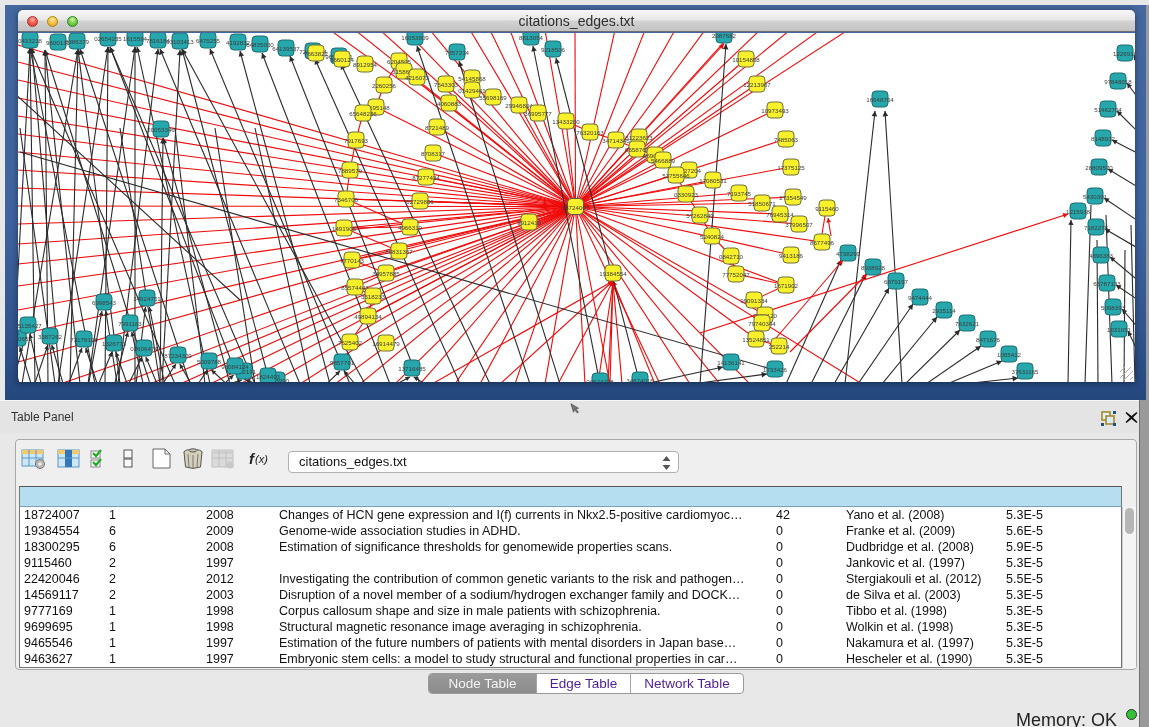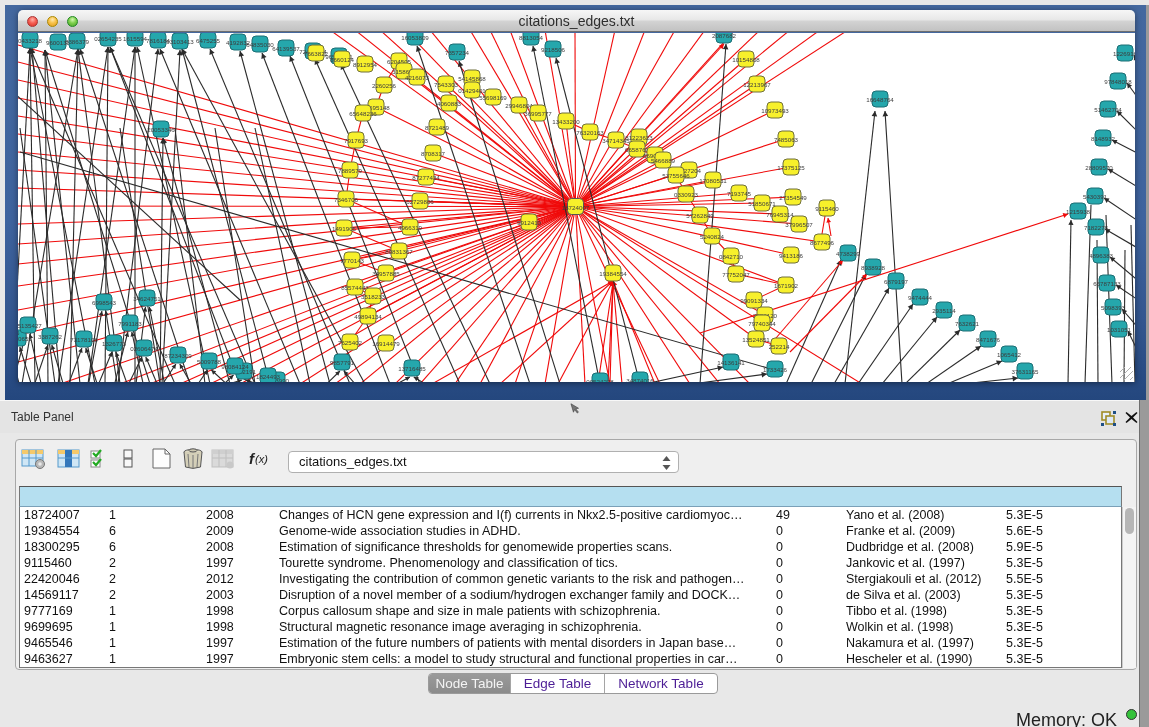--- a/index.html
+++ b/index.html
@@ -858,21 +858,21 @@
       <div style="width:74px; text-align:left; padding-left:5px;">△ out_de…</div>
       <div style="width:157px;">short</div>
       <div style="width:97px;">disorders</div>
     </div>
     <div id="tbody">
 <div class="tr">
 <div class="c name">18724007</div>
           <div class="c ind">1</div>
           <div class="c yr">2008</div>
 <div class="c ttl">Changes of HCN gene expression and I(f) currents in Nkx2.5‑positive cardiomyoc…</div>
-          <div class="c outd">49</div>
+          <div class="c outd">42</div>
           <div class="c shrt">Yano et al. (2008)</div>
 <div class="c pr">5.3E-5</div>
         </div>
 <div class="tr">
 <div class="c name">19384554</div>
           <div class="c ind">6</div>
           <div class="c yr">2009</div>
 <div class="c ttl">Genome‑wide association studies in ADHD.</div>
           <div class="c outd">0</div>
           <div class="c shrt">Franke et al. (2009)</div>
@@ -884,21 +884,20 @@
           <div class="c yr">2008</div>
 <div class="c ttl">Estimation of significance thresholds for genomewide properties scans.</div>
           <div class="c outd">0</div>
           <div class="c shrt">Dudbridge et al. (2008)</div>
 <div class="c pr">5.9E-5</div>
         </div>
 <div class="tr">
 <div class="c name">9115460</div>
           <div class="c ind">2</div>
           <div class="c yr">1997</div>
-<div class="c ttl">Tourette syndrome. Phenomenology and classification of tics.</div>
           <div class="c outd">0</div>
           <div class="c shrt">Jankovic et al. (1997)</div>
 <div class="c pr">5.3E-5</div>
         </div>
 <div class="tr">
 <div class="c name">22420046</div>
           <div class="c ind">2</div>
           <div class="c yr">2012</div>
 <div class="c ttl">Investigating the contribution of common genetic variants to the risk and pathogen…</div>
           <div class="c outd">0</div>
@@ -949,20 +948,20 @@
           <div class="c outd">0</div>
           <div class="c shrt">Hescheler et al. (1990)</div>
 <div class="c pr">5.3E-5</div>
         </div>
     </div>
     <div id="vscroll">
         <div class="thumb"></div>
       </div>
   </div>
   <div id="tabs">
-    <div class="sel" style="width:82px;">Node Table</div>
+    <div class="sel" style="width:108px;">Node Table</div>
       <div style="width:94px;">Edge Table</div>
       <div style="width:112px;">Network Table</div>
   </div>
   <div id="status">Memory: OK</div>
   <div id="memdot"></div>
   <div id="rightstrip2"></div>
 </div>
 
 </body></html>

